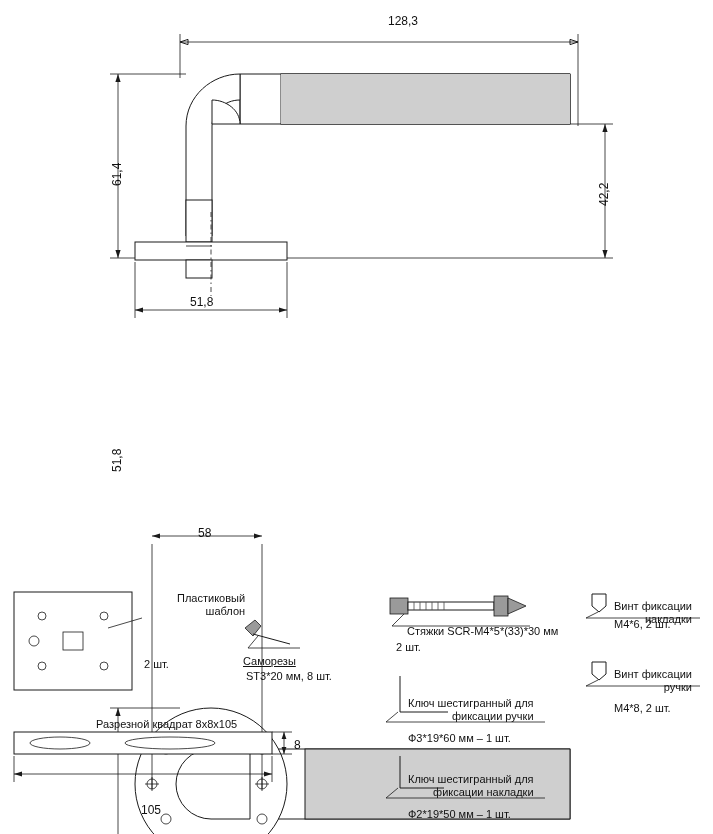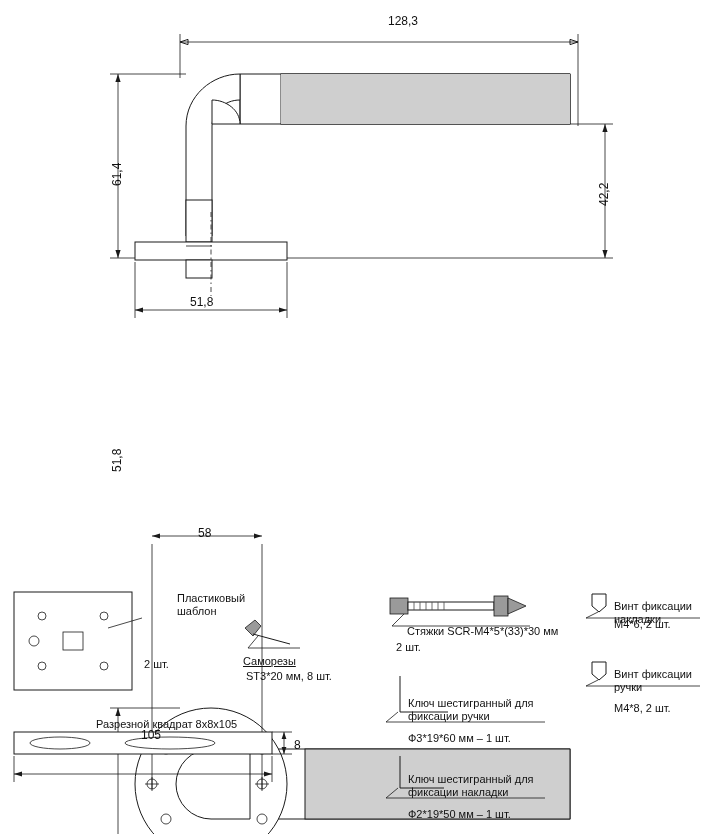--- a/index.html
+++ b/index.html
@@ -4,21 +4,21 @@
 <style>
   html,body{margin:0;padding:0;}
   body{
     width:713px;height:834px;
     background:#ffffff;
     font-family:"Liberation Sans", sans-serif;
     color:#1a1a1a;
     position:relative;
     overflow:hidden;
   }
-  .stage{position:absolute;left:0;top:0;width:647px;height:834px;}
+  .stage{position:absolute;left:0;top:0;width:647px;height:834px;text-align:right;}
   .abs{position:absolute;}
   .lbl{font-size:11px;color:#111;line-height:1.18;white-space:pre;}
   .vert{transform-origin:left top;}
   svg{display:block;overflow:visible;}
   .ln{stroke:#1a1a1a;stroke-width:1;fill:none;}
   .thin{stroke:#1a1a1a;stroke-width:0.8;fill:none;}
   .dash{stroke:#1a1a1a;stroke-width:0.8;fill:none;stroke-dasharray:5 3 1.5 3;}
   .fillw{fill:#ffffff;stroke:#1a1a1a;stroke-width:1;}
   .fillgray{fill:#9a9a9a;stroke:#1a1a1a;stroke-width:0.8;}
   .knurl{stroke:#4a4a4a;stroke-width:0.5;}
@@ -217,21 +217,21 @@
   </svg>
 
   <div class="abs lbl" style="left:144px;top:592px;margin-left:33px;">Пластиковый
 шаблон</div>
   <div class="abs lbl" style="left:144px;top:658px;">2 шт.</div>
 
   <div class="abs lbl" style="left:243px;top:655px;text-decoration:underline;">Саморезы</div>
   <div class="abs lbl" style="left:246px;top:670px;">ST3*20 мм, 8 шт.</div>
 
   <div class="abs lbl" style="left:96px;top:718px;">Разрезной квадрат 8х8х105</div>
-  <div class="abs lbl" style="left:141px;top:728px;font-size:12px;">105</div>
+  <div class="abs lbl" style="left:141px;top:803px;font-size:12px;">105</div>
   <div class="abs lbl" style="left:294px;top:738px;font-size:12px;">8</div>
 
   <div class="abs lbl" style="left:407px;top:625px;">Стяжки SCR-M4*5*(33)*30 мм</div>
   <div class="abs lbl" style="left:396px;top:641px;">2 шт.</div>
 
   <div class="abs lbl" style="left:408px;top:697px;">Ключ шестигранный для
 фиксации ручки</div>
   <div class="abs lbl" style="left:408px;top:732px;">Ф3*19*60 мм – 1 шт.</div>
 
   <div class="abs lbl" style="left:408px;top:773px;">Ключ шестигранный для

